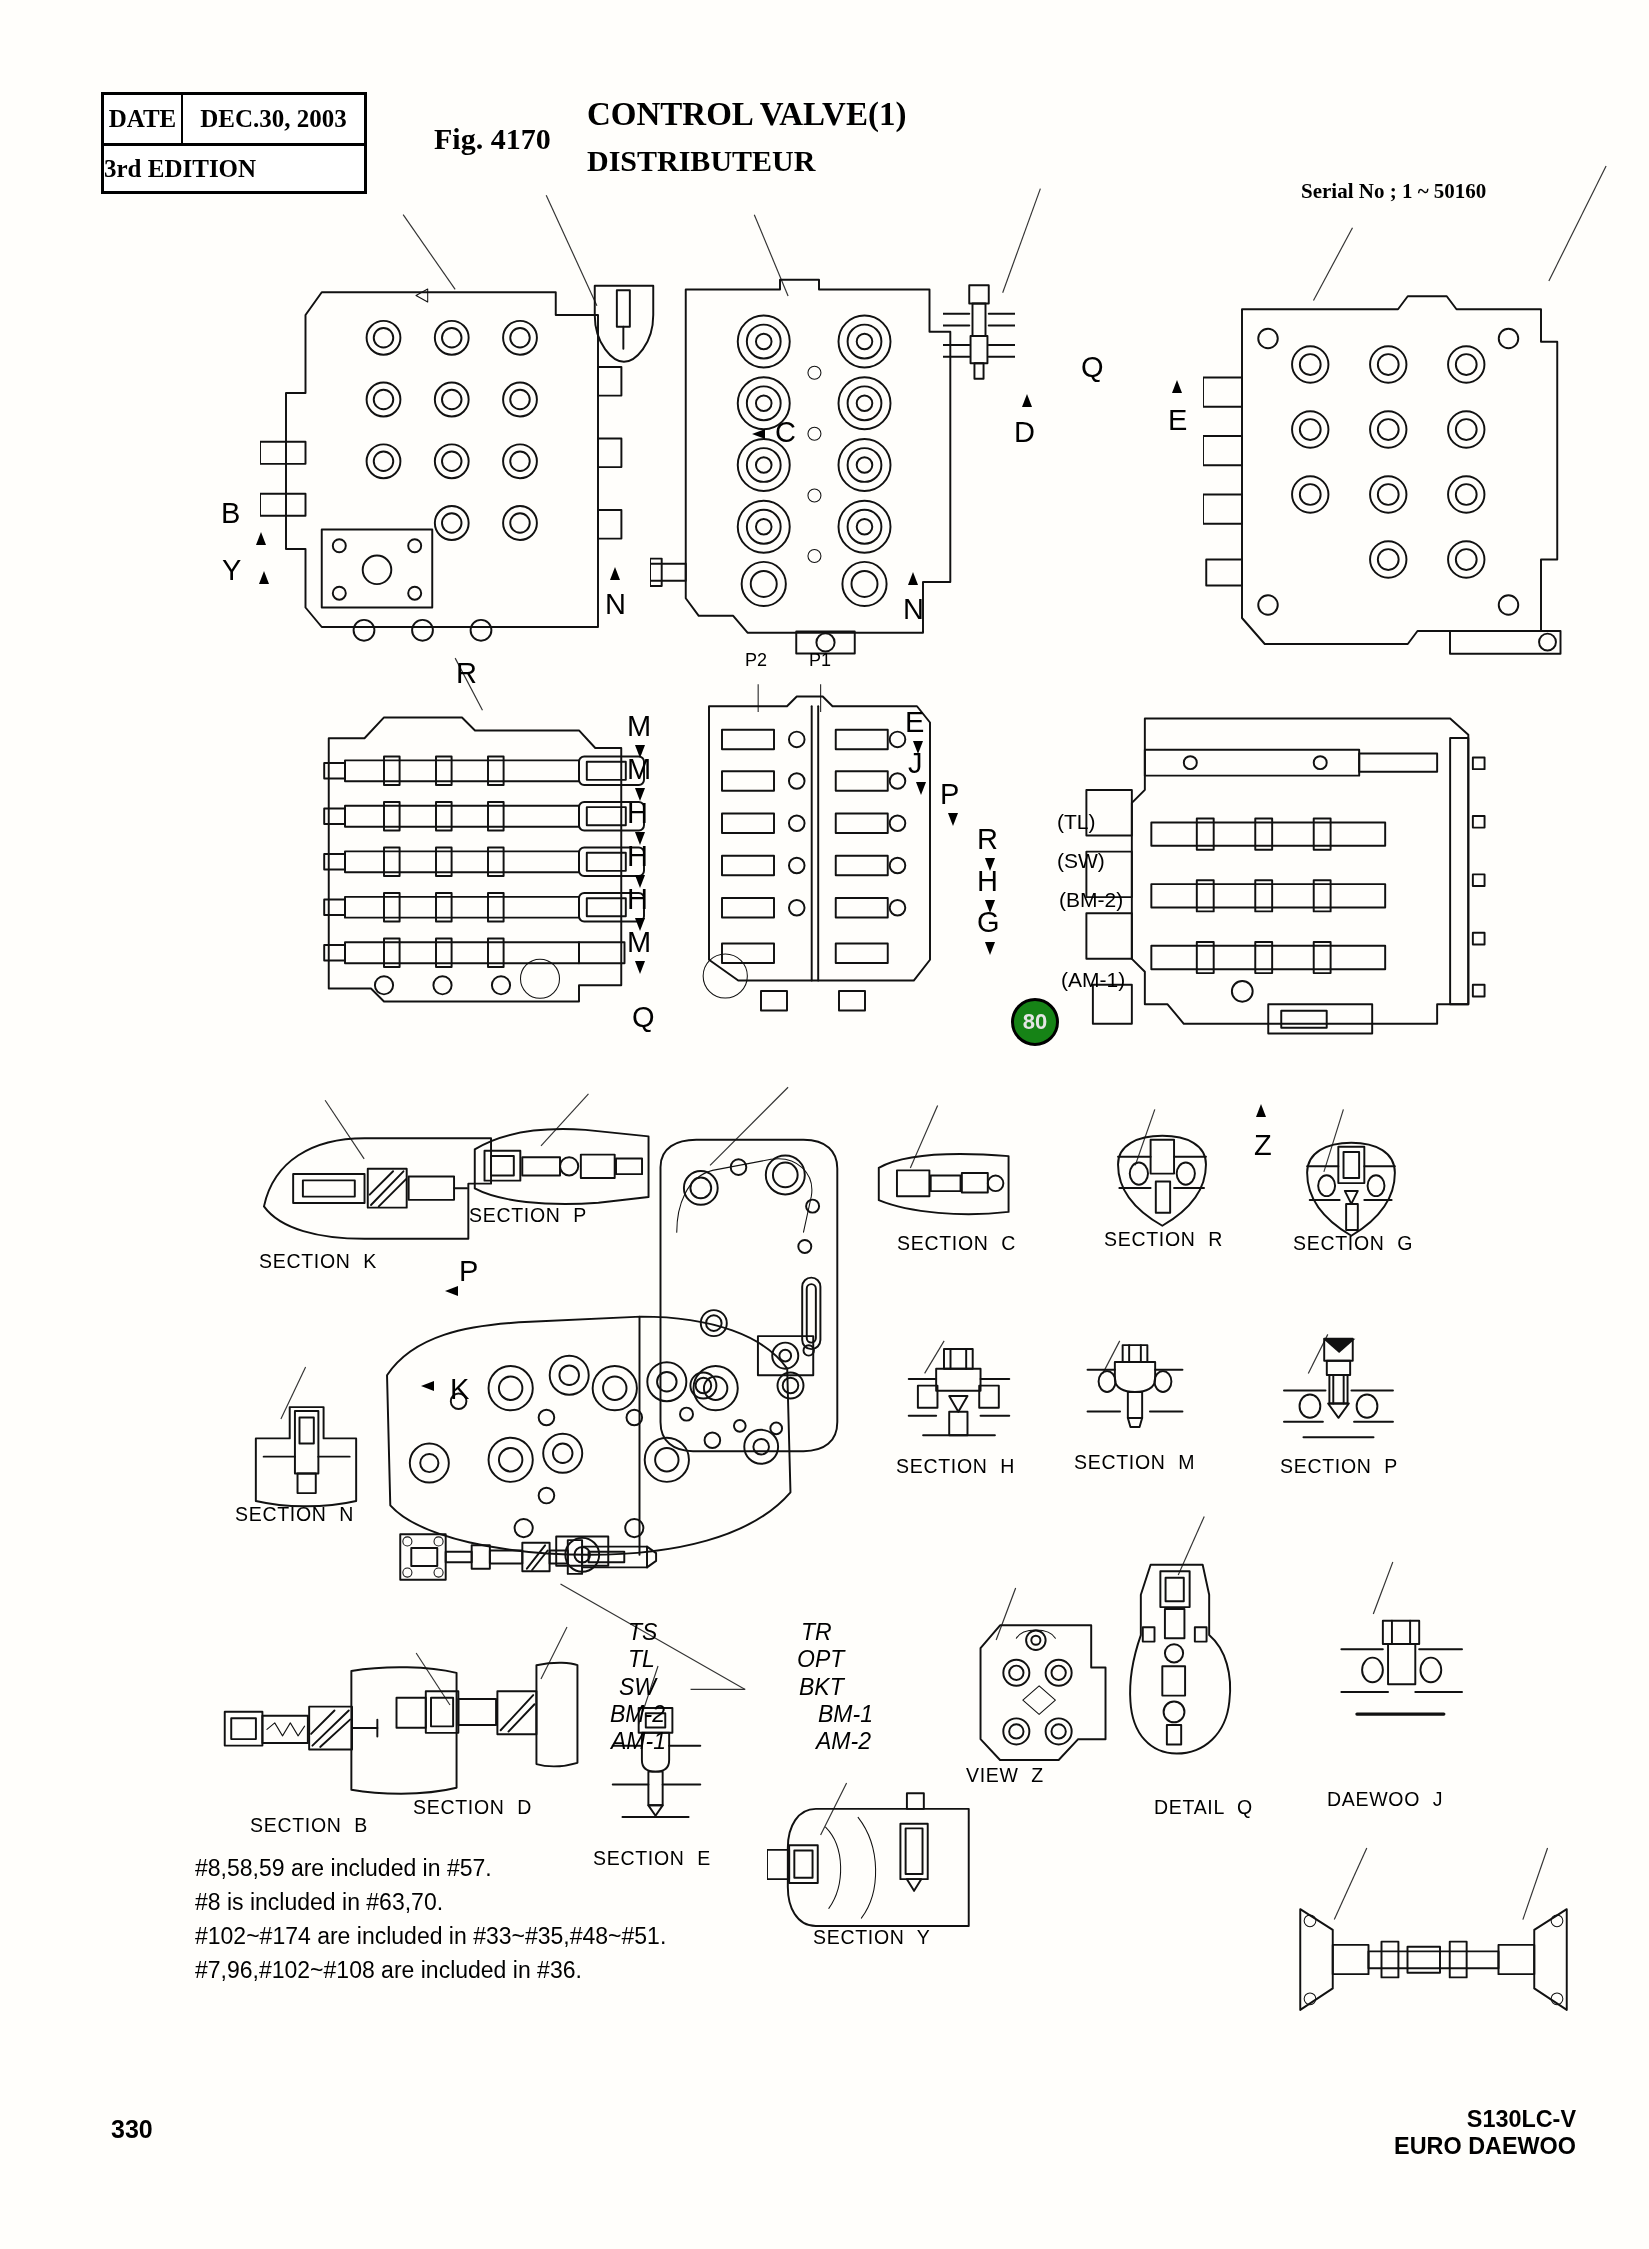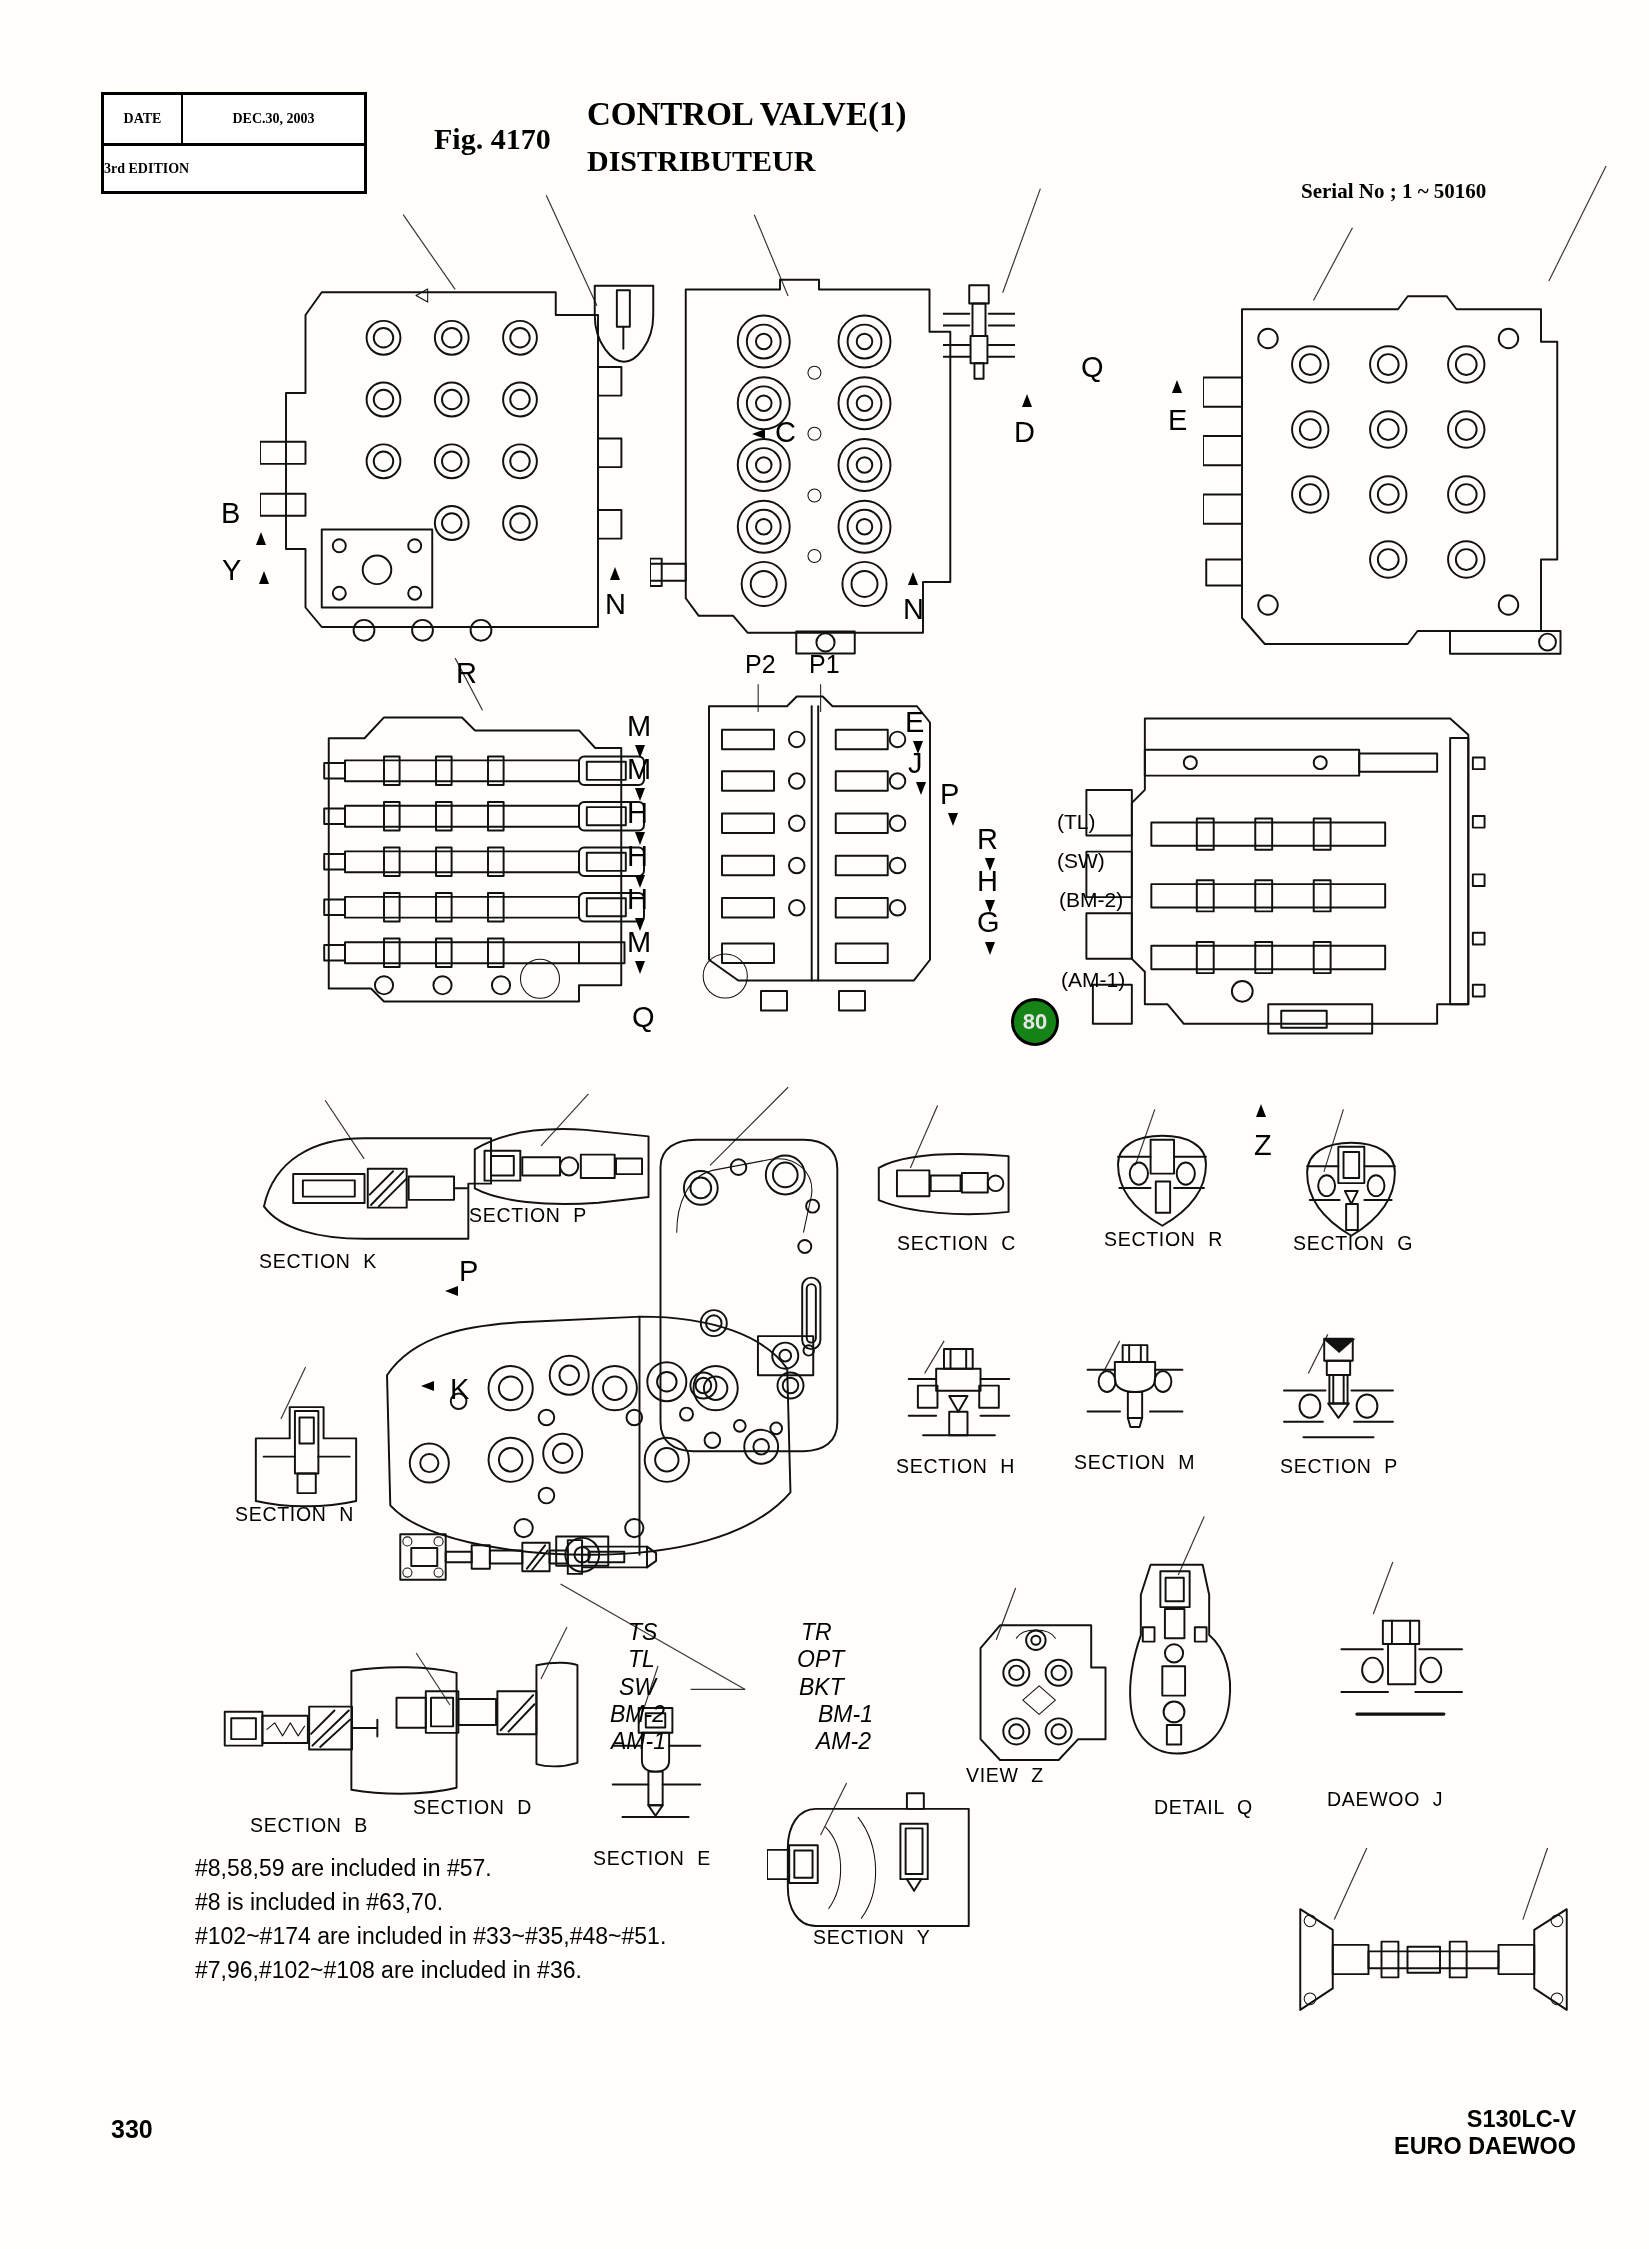--- a/index.html
+++ b/index.html
@@ -6,35 +6,35 @@
   #page{position:relative;width:1649px;height:2250px;background:#fffefb;
         font-family:"Liberation Sans",sans-serif;color:#000;overflow:hidden;}
   
   .serif{font-family:"Liberation Serif",serif;}
   #datebox{position:absolute;left:101px;top:92px;width:260px;height:96px;
            border:3.9px solid #000;background:#fff;}
   #datebox .row1{display:flex;height:48px;border-bottom:3.3px solid #000;}
   #datebox .cell-a{width:77px;border-right:2.6px solid #000;display:flex;align-items:center;justify-content:center;}
   #datebox .cell-b{flex:1;display:flex;align-items:center;justify-content:center;}
   #datebox .row2{height:45px;display:flex;align-items:center;justify-content:flex-start;}
-  #datebox span{font-family:"Liberation Serif",serif;font-weight:bold;font-size:14px;}
+  #datebox span{font-family:"Liberation Serif",serif;font-weight:bold;font-size:25px;}
   .figlabel{position:absolute;left:434px;top:122px;font-weight:bold;font-size:30px;}
   .title1{position:absolute;left:587px;top:96px;font-weight:bold;font-size:33px;}
   .title2{position:absolute;left:587px;top:144px;font-weight:bold;font-size:30px;}
   .serial{position:absolute;left:1301px;top:179px;font-weight:bold;font-size:21px;}
   
   .drw{position:absolute;}
   .drw *{stroke:#111;fill:none;stroke-width:3px;stroke-linejoin:round;stroke-linecap:round;}
   .drw .fl{fill:#111;stroke:none;}
   .drw .thin{stroke-width:1.6px;}
   #leaders{position:absolute;left:0;top:0;pointer-events:none;}
   #leaders line{stroke:#333;stroke-width:1.8px;}
   
   .ref{position:absolute;font-size:29px;color:#000;}
-  .ref.sm{font-size:25px;text-align:center;}
+  .ref.sm{font-size:18px;text-align:center;}
   .port{position:absolute;font-size:21px;}
   .sec{position:absolute;font-size:19.5px;letter-spacing:0.7px;word-spacing:6.5px;white-space:nowrap;}
   .opt{position:absolute;font-size:23px;font-style:italic;}
   .note{font-size:23px;line-height:34px;white-space:nowrap;}
   #notes{position:absolute;left:195px;top:1851px;}
   .pageno{position:absolute;left:111px;top:2115px;font-weight:bold;font-size:25px;}
   #brandblk{position:absolute;right:73px;top:2106px;text-align:right;font-weight:bold;font-size:23.4px;line-height:27px;}
   
   .arr{position:absolute;width:0;height:0;border-style:solid;}
   .arr-up{border-width:0 5.9px 13px 5.9px;border-color:transparent transparent #000 transparent;}

